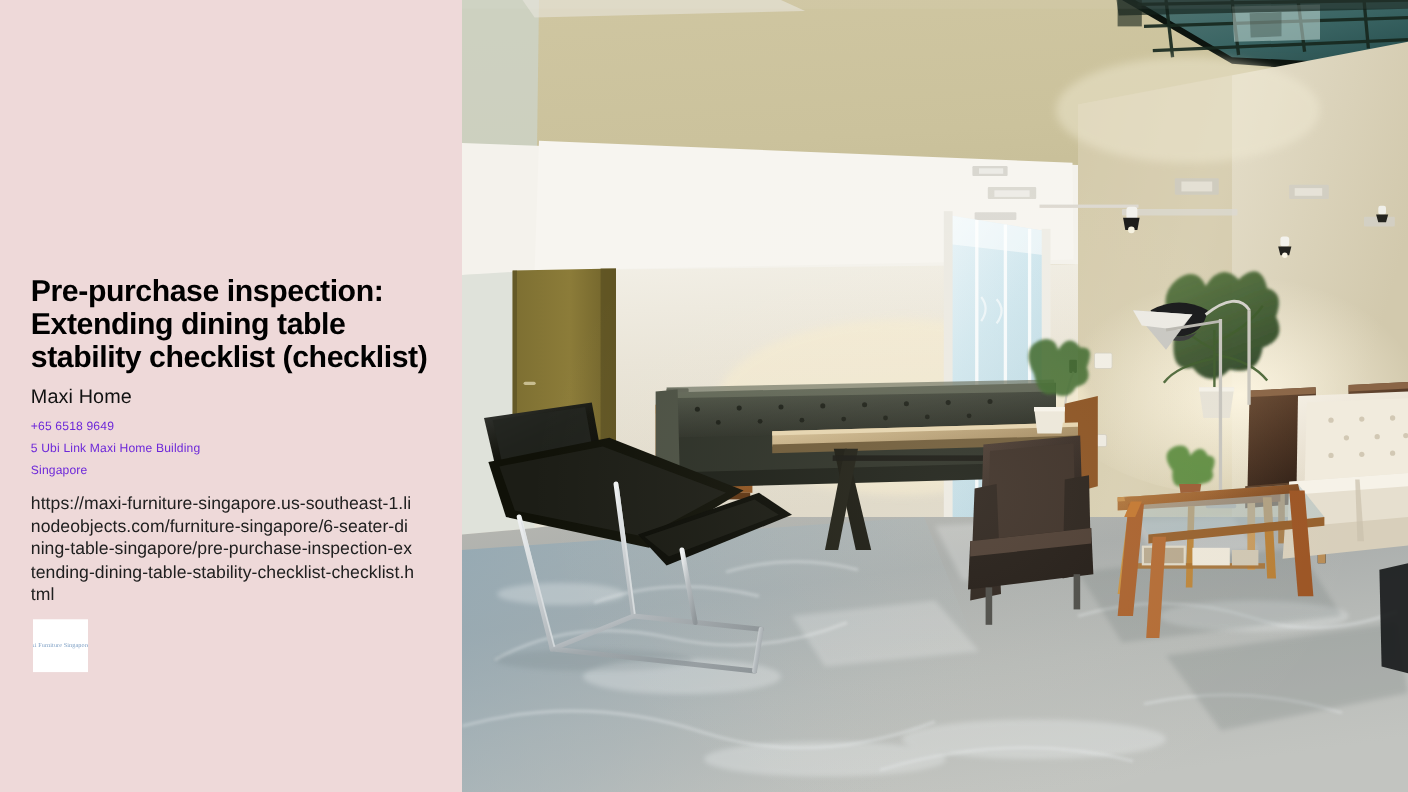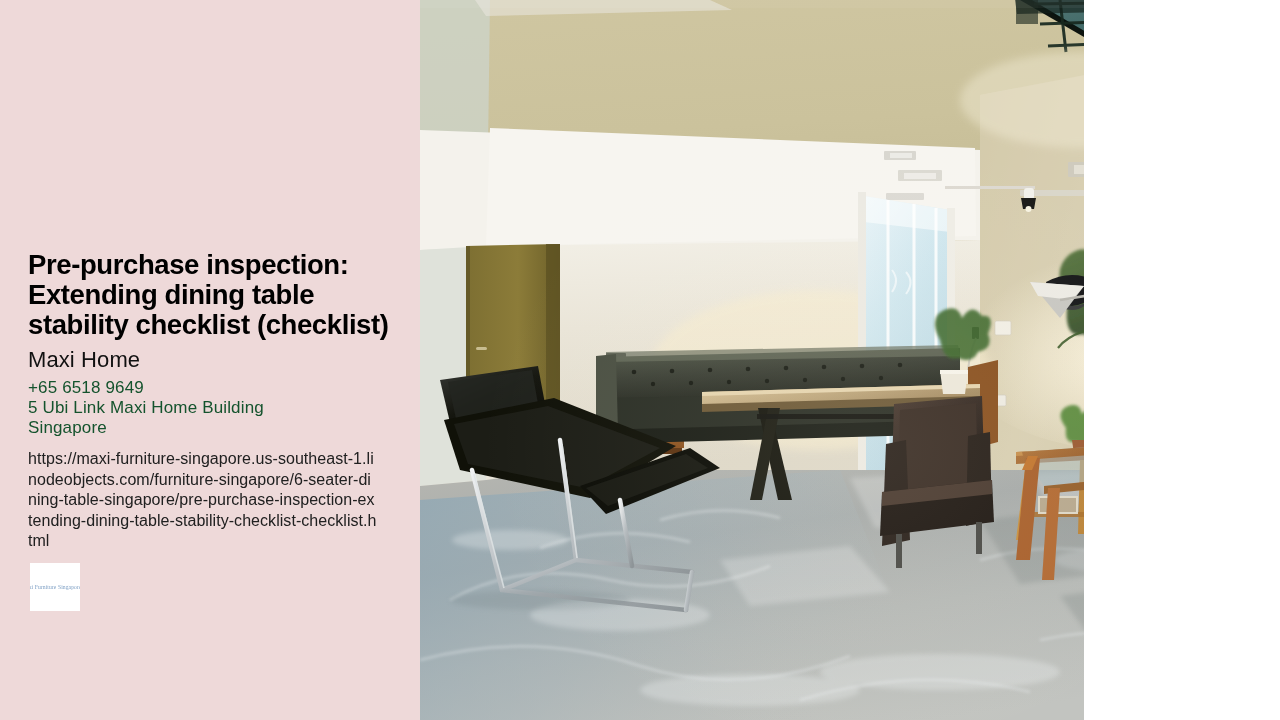--- a/index.html
+++ b/index.html
@@ -5,21 +5,21 @@
 <style>
   * { margin:0; padding:0; box-sizing:border-box; }
   html, body {
     width:1280px; height:720px;
     overflow:hidden;
     font-family:"Liberation Sans", sans-serif;
     background:#ffffff;
   }
   .page {
     position:relative;
-    width:1084px; height:720px;
+    width:1280px; height:720px;
     display:flex;
     background:#eed9d9;
   }
 
   
   .info-panel {
     position:relative;
     width:420px;
     height:720px;
     flex:0 0 420px;
@@ -36,31 +36,31 @@
     font-family:"Liberation Sans", sans-serif;
     font-size:27.5px;
     line-height:30px;
     font-weight:700;
     letter-spacing:-0.4px;
     color:#000000;
     white-space:pre-line;
     margin:0 0 8px 0;
   }
   .company {
-    font-size:22px;
+    font-size:18px;
     line-height:24px;
     font-weight:400;
     color:#111111;
     margin:3px 0 6px 0;
     letter-spacing:0.1px;
   }
   .contact-line {
-    font-size:17px;
+    font-size:11px;
     line-height:20px;
-    color:#14532d;
+    color:#6d28d9;
     letter-spacing:0.15px;
   }
   .url-block {
     margin-top:11px;
     font-size:16px;
     line-height:20.5px;
     color:#202020;
     letter-spacing:0.05px;
     width:350px;
     word-break:break-all;

